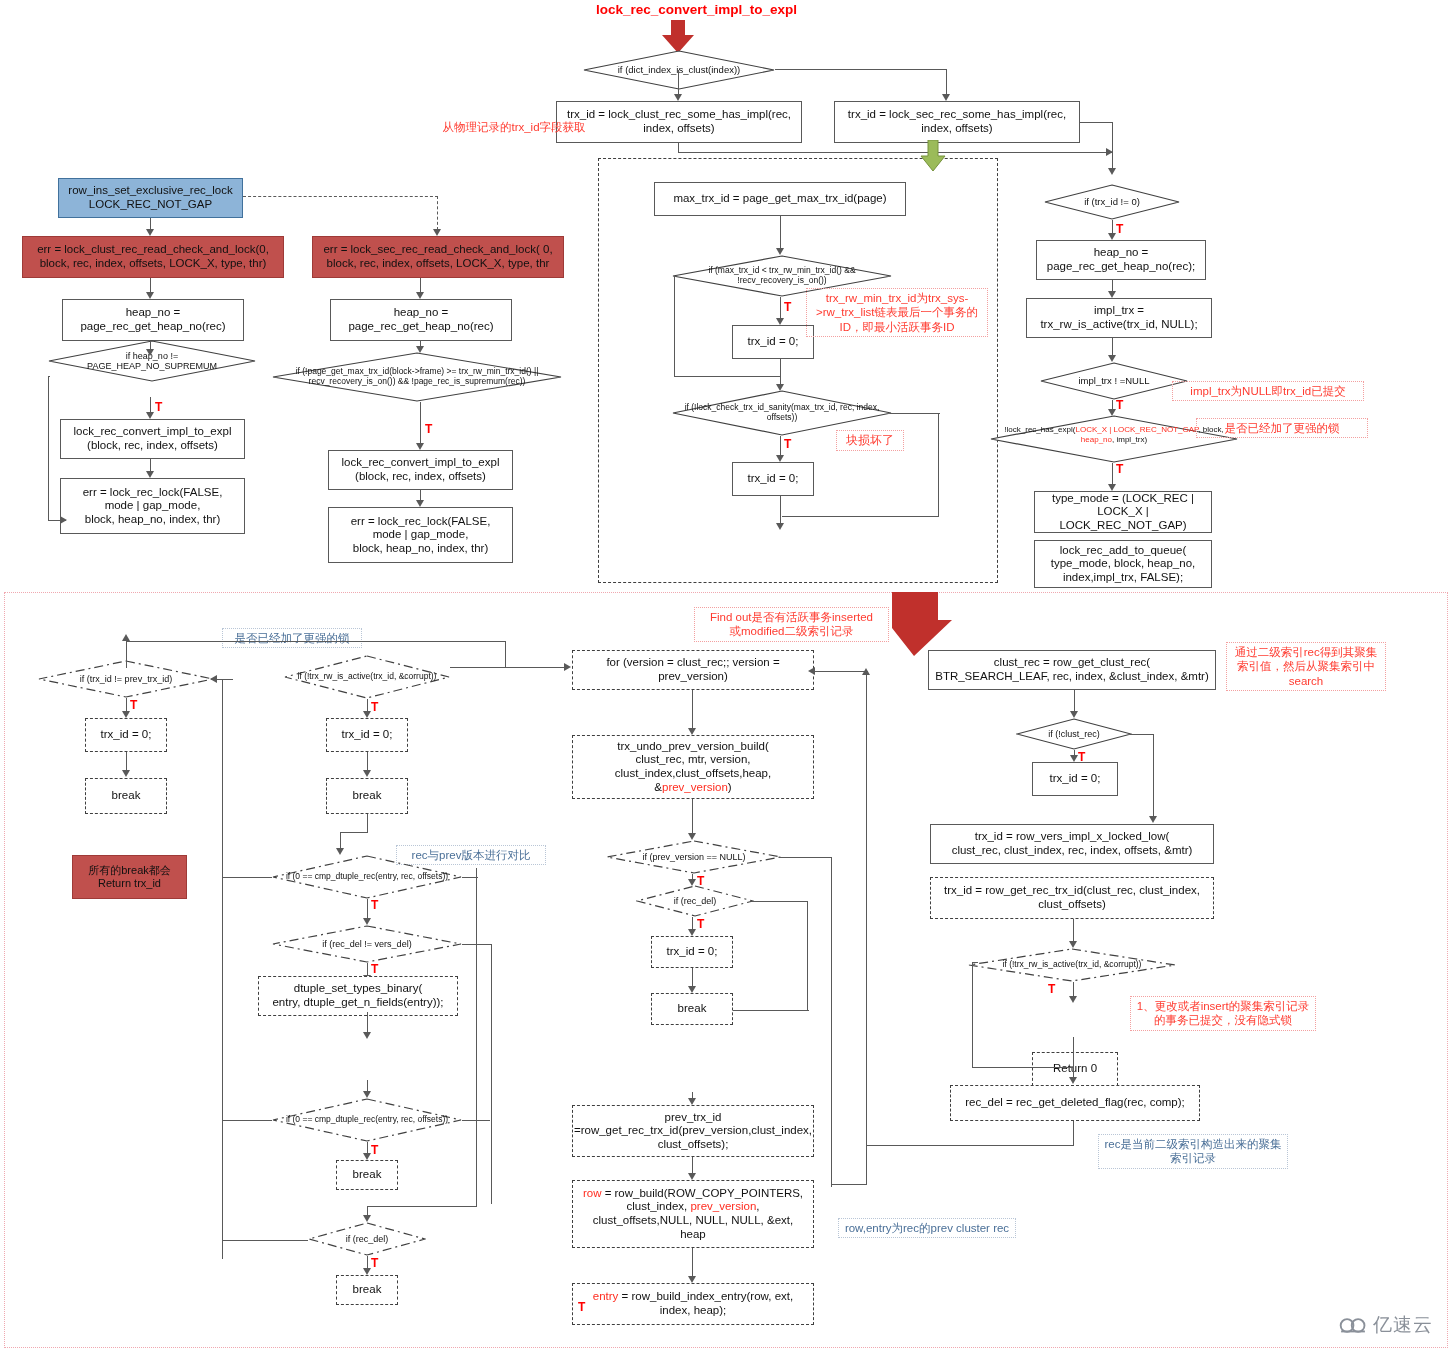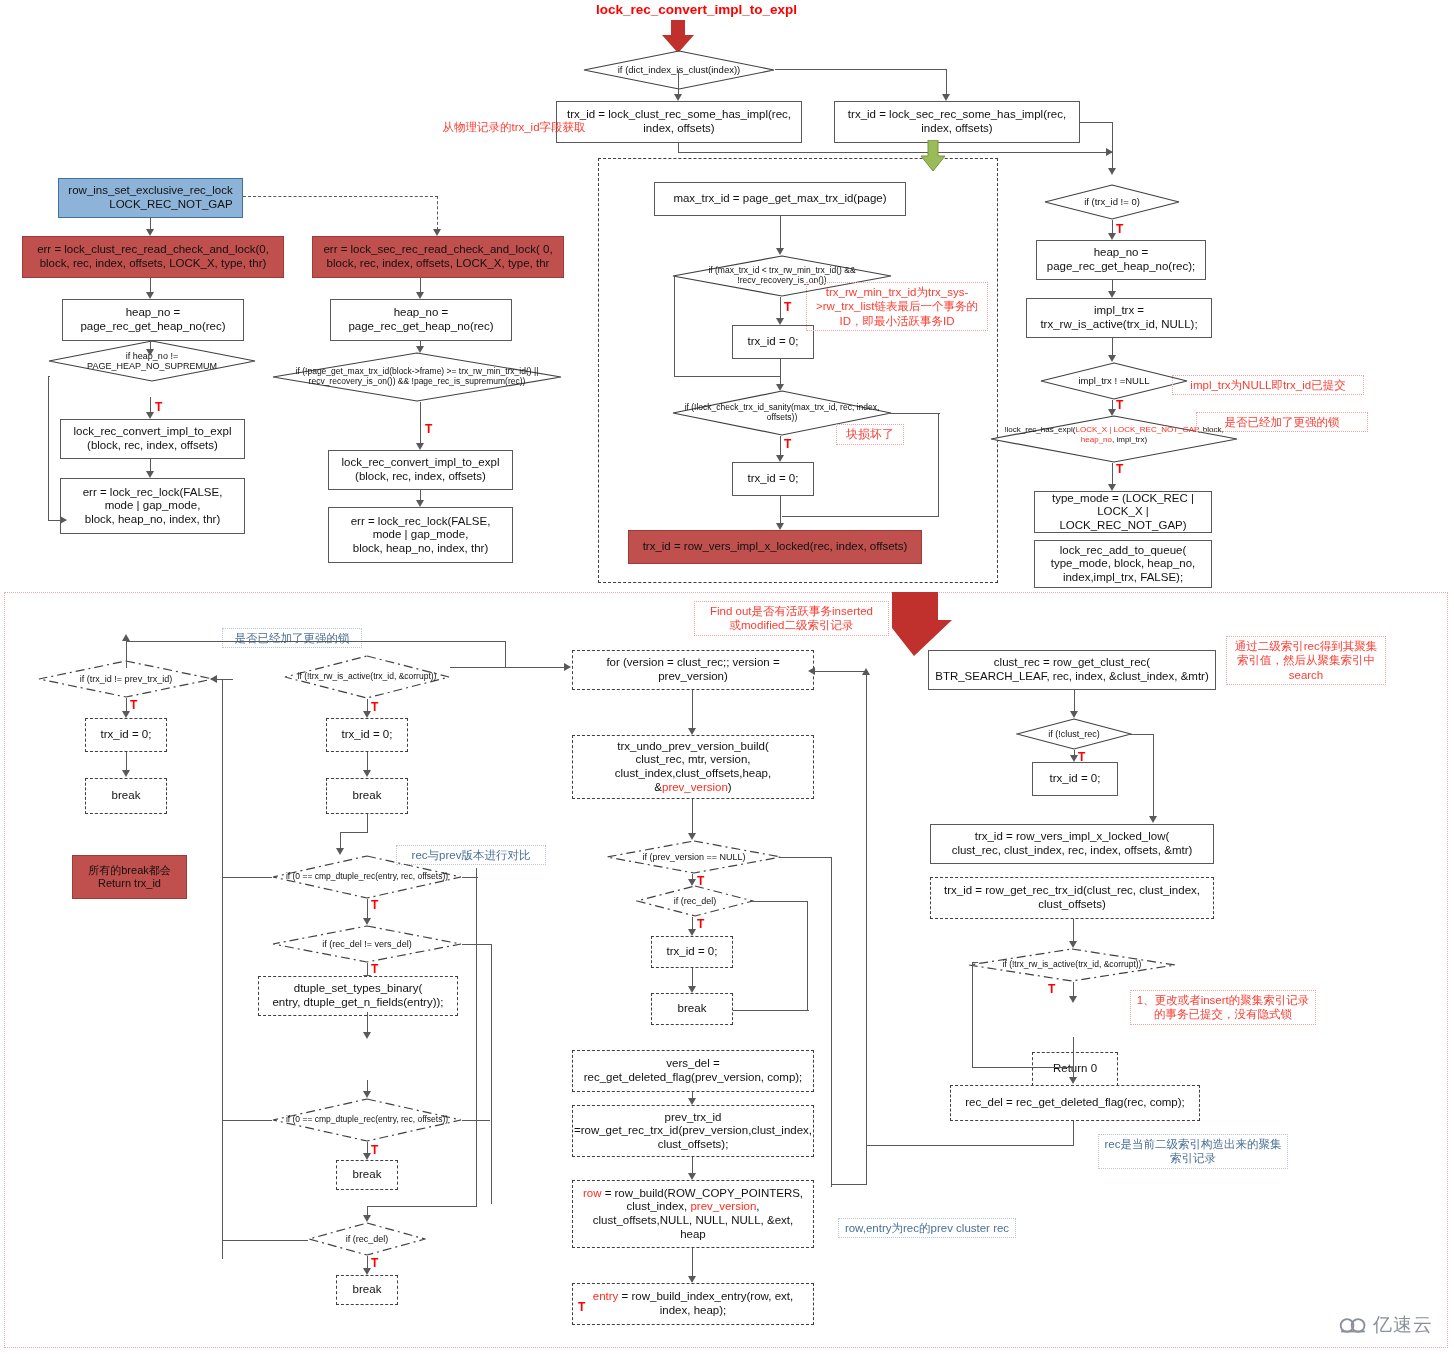--- a/index.html
+++ b/index.html
@@ -19,21 +19,21 @@
   .dia{position:absolute;box-sizing:border-box;}
   .dia .shape{position:absolute;inset:0;}
   .dia .txt{position:absolute;inset:0;display:flex;align-items:center;justify-content:center;
             text-align:center;font-size:10.5px;line-height:1.14;color:#111;padding:0 6px;
             box-sizing:border-box;}
 
   
   .tlabel{position:absolute;color:#ff0000;font-size:12px;font-weight:bold;}
   .note{position:absolute;box-sizing:border-box;text-align:center;font-size:11.5px;
         line-height:1.25;padding:2px 4px;}
-  .note-red{color:#ff3b30;border:1px dotted #f3a0a0;}
+  .note-red{color:#ff3b30;border:1px dotted #f3a0a0;margin-top:6px;}
   .note-blue{color:#4a6f97;border:1px dotted #b9c6d6;}
   .note-plain{color:#ff3b30;border:none;}
 
   .title{position:absolute;color:#ff0000;font-size:13.5px;font-weight:bold;}
 
   
   .region{position:absolute;box-sizing:border-box;}
   .region-dash{border:1.6px dashed #3f3f3f;}
   .region-dot-pink{border:1.6px dotted #f0a8b0;}
 
@@ -93,21 +93,21 @@
   <div class="arw arw-r" style="left:1106px;top:148px;"></div>
 
   <div class="ln lnh" style="left:1080px;top:122px;width:33px;"></div>
   <div class="ln lnv" style="left:1112px;top:122px;height:48px;"></div>
   <div class="arw arw-d" style="left:1108px;top:168px;"></div>
 
   <svg style="position:absolute;left:920px;top:140px;" width="26" height="32">
     <polygon points="8,0 18,0 18,16 25,16 13,31 1,16 8,16" fill="#9bbb59" stroke="#76923c" stroke-width="1"></polygon>
   </svg>
 
-  <div class="node fill-blue" style="left:58px;top:178px;width:185px;height:40px;white-space:pre-line;text-align:right;">
+  <div class="node fill-blue" style="left:58px;top:178px;width:185px;height:40px;white-space:pre-line;">
     <span>row_ins_set_exclusive_rec_lock
 LOCK_REC_NOT_GAP</span>
   </div>
   <div class="node fill-red" style="left:22px;top:236px;width:262px;height:42px;">
     <span>err = lock_clust_rec_read_check_and_lock(0, block, rec, index, offsets, LOCK_X, type, thr)</span>
   </div>
   <div class="node fill-red" style="left:312px;top:236px;width:252px;height:42px;">
     <span>err = lock_sec_rec_read_check_and_lock( 0, block, rec, index, offsets, LOCK_X, type, thr</span>
   </div>
 
@@ -216,23 +216,20 @@
   <div class="ln lnv" style="left:674px;top:276px;height:100px;"></div>
   <div class="ln lnh" style="left:674px;top:376px;width:106px;"></div>
 
   <div class="tlabel" style="left:784px;top:437px;">T</div>
   <div class="node box" style="left:732px;top:462px;width:82px;height:34px;">
     <span>trx_id = 0;</span>
   </div>
   <div class="ln lnv" style="left:780px;top:436px;height:19px;"></div>
   <div class="arw arw-d" style="left:776px;top:455px;"></div>
 
-  <div class="node fill-red" style="left:628px;top:530px;width:294px;height:34px;">
-    <span>trx_id = row_vers_impl_x_locked(rec, index, offsets)</span>
-  </div>
   <div class="ln lnv" style="left:780px;top:496px;height:27px;"></div>
   <div class="arw arw-d" style="left:776px;top:523px;"></div>
 
   <div class="ln lnh" style="left:890px;top:413px;width:50px;"></div>
   <div class="ln lnv" style="left:938px;top:413px;height:103px;"></div>
   <div class="ln lnh" style="left:782px;top:516px;width:157px;"></div>
 
   <div class="note note-red" style="left:806px;top:282px;width:182px;">trx_rw_min_trx_id为trx_sys-&gt;rw_trx_list链表最后一个事务的ID，即最小活跃事务ID</div>
   <div class="note note-red" style="left:836px;top:424px;width:68px;font-size:12px;">块损坏了</div>
 
@@ -466,24 +463,20 @@
     <span>trx_id = 0;</span>
   </div>
   <div class="ln lnv" style="left:692px;top:917px;height:12px;"></div>
   <div class="arw arw-d" style="left:688px;top:929px;"></div>
   <div class="node box-dashdot" style="left:651px;top:993px;width:82px;height:32px;">
     <span>break</span>
   </div>
   <div class="ln lnv" style="left:692px;top:968px;height:18px;"></div>
   <div class="arw arw-d" style="left:688px;top:986px;"></div>
 
-  <div class="node box-dashdot" style="left:572px;top:1050px;width:242px;height:42px;white-space:pre-line;">
-    <span>vers_del =
-rec_get_deleted_flag(prev_version, comp);</span>
-  </div>
   <div class="node box-dashdot" style="left:572px;top:1105px;width:242px;height:52px;white-space:pre-line;">
     <span>prev_trx_id
 =row_get_rec_trx_id(prev_version,clust_index, clust_offsets);</span>
   </div>
   <div class="ln lnv" style="left:692px;top:1092px;height:6px;"></div>
   <div class="arw arw-d" style="left:688px;top:1098px;"></div>
 
   <div class="node box-dashdot" style="left:572px;top:1180px;width:242px;height:68px;">
     <span style="white-space:pre-line;"><span style="color:#ff2d20;">row</span><span> = row_build(ROW_COPY_POINTERS,
 clust_index, </span><span style="color:#ff2d20;">prev_version</span><span>,

